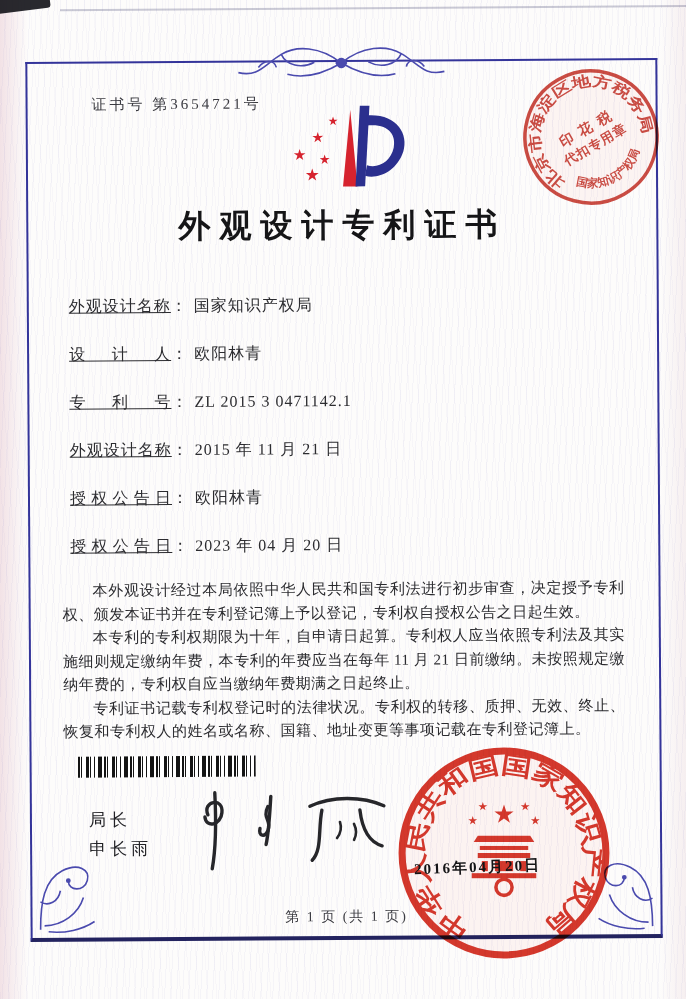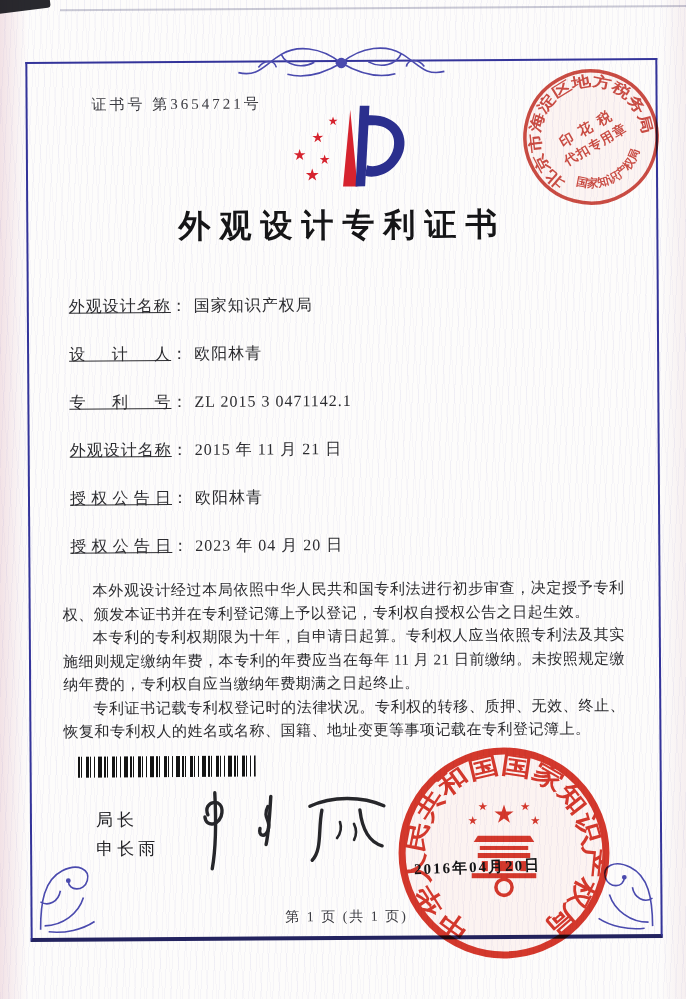--- a/index.html
+++ b/index.html
@@ -54,21 +54,21 @@
   .barcode{
     position:absolute;left:46px;top:693px;width:178px;height:21px;
     background-image:repeating-linear-gradient(90deg,
       #141414 0 2px,#fff 2px 3px,
       #141414 3px 4px,#fff 4px 8px,
       #141414 8px 11px,#fff 11px 12px,
       #141414 12px 13px,#fff 13px 16px,
       #141414 16px 17px,#fff 17px 20px,
       #141414 20px 24px,#fff 24px 26px);
   }
-  .director{position:absolute;left:64px;top:742px;color:#222226;}
+  .director{position:absolute;left:57px;top:742px;color:#222226;}
   .director div{font-size:17px;line-height:29px;letter-spacing:4px;}
   .signature{position:absolute;left:140px;top:722px;}
   .page-footer{
     position:absolute;left:0;right:0;top:846px;text-align:center;
     font-size:14px;letter-spacing:2px;color:#3c3c42;
   }
   
   .seal-official{position:absolute;left:393px;top:742px;mix-blend-mode:multiply;opacity:.93;}
   .seal-date{
     position:absolute;left:414px;top:858px;font-size:15px;font-weight:bold;

